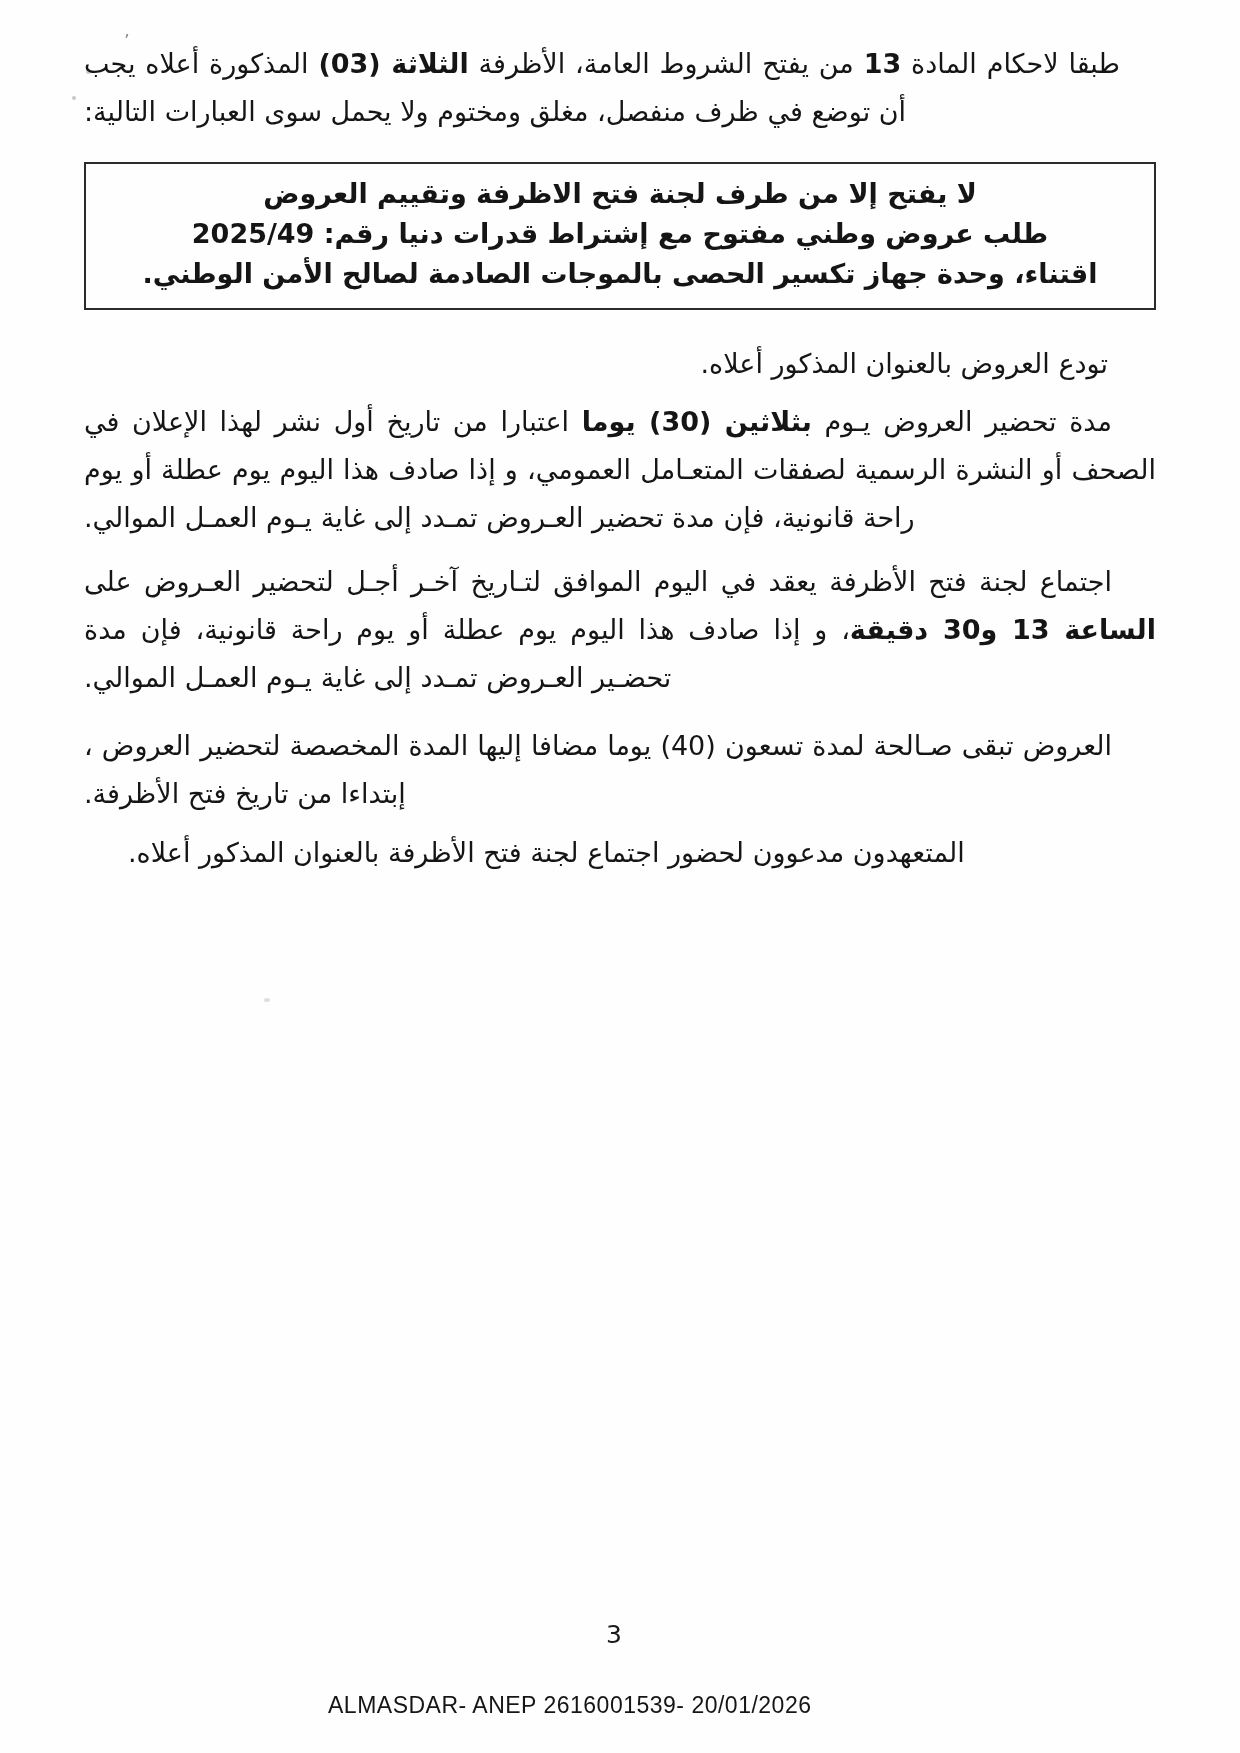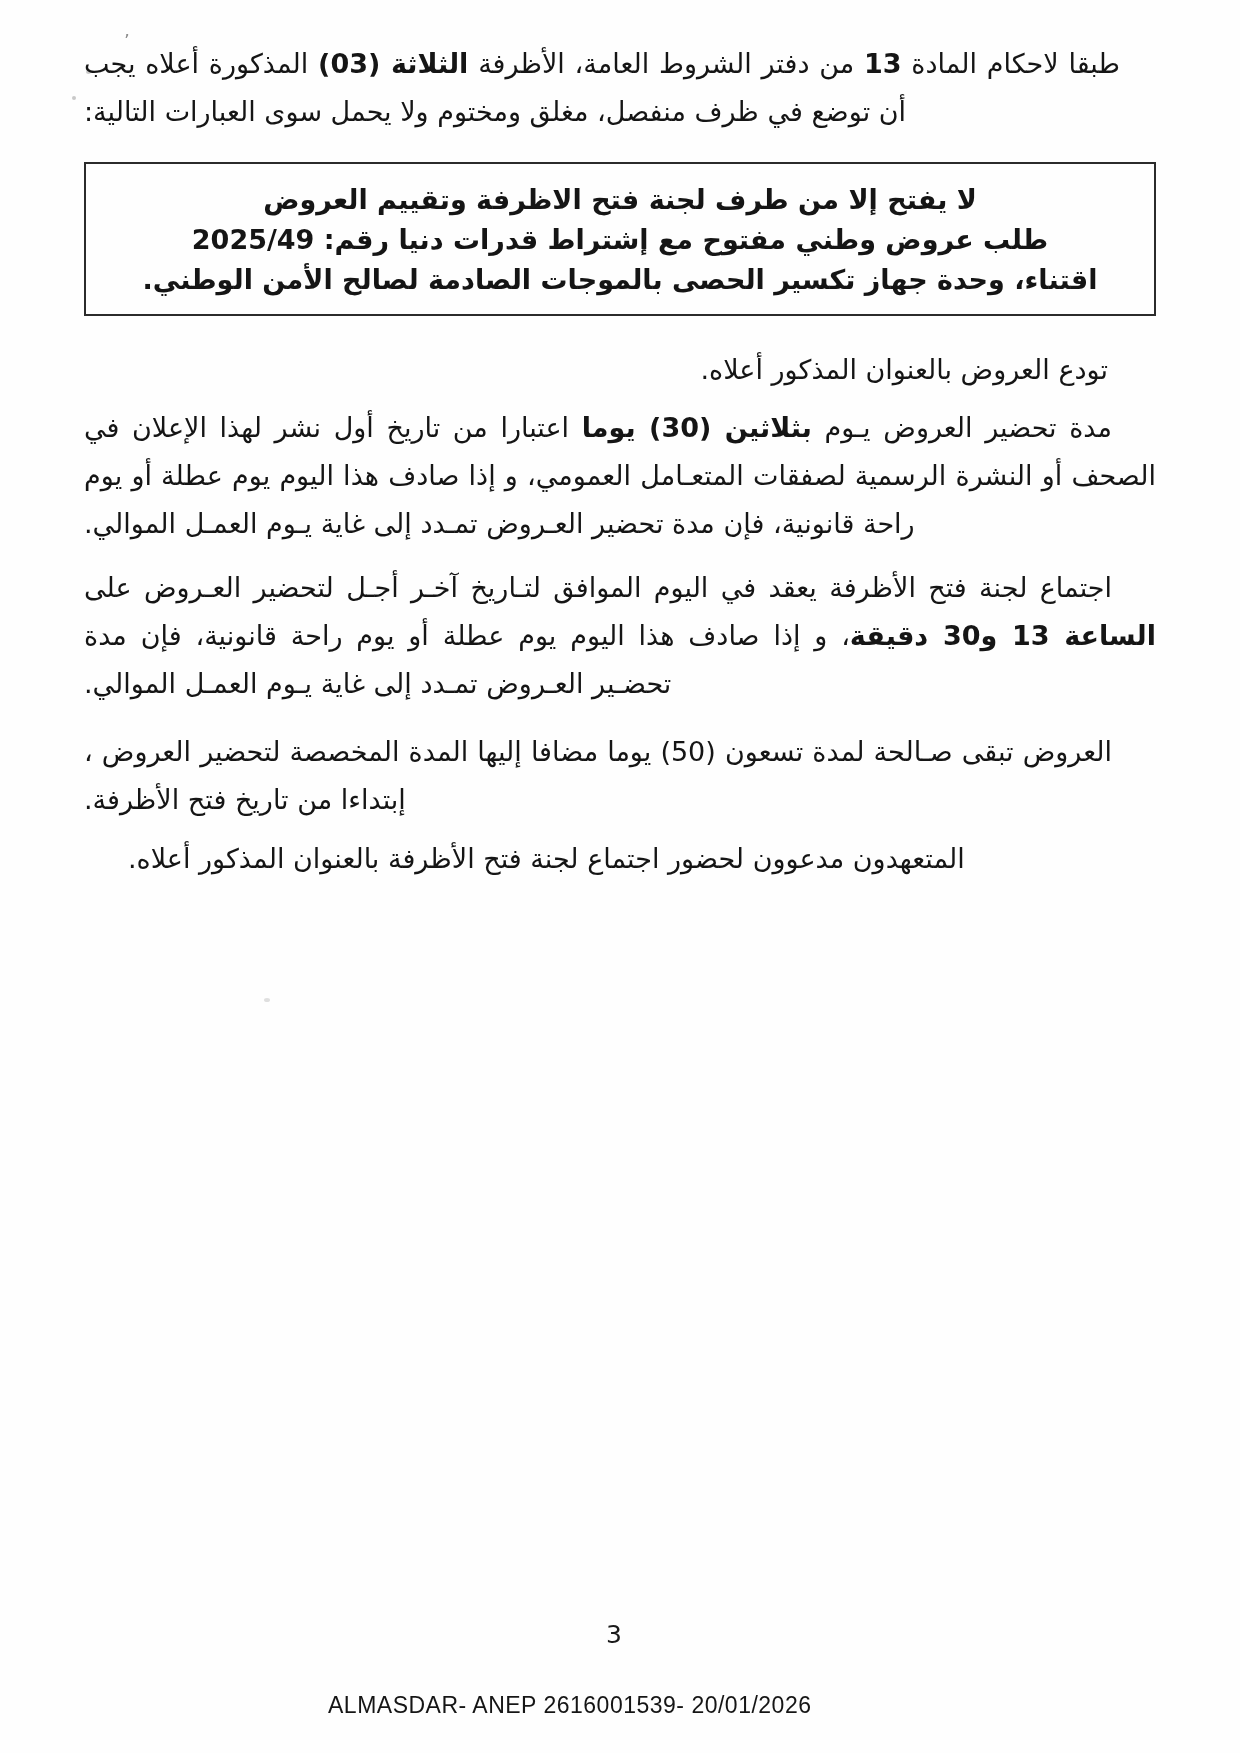--- a/index.html
+++ b/index.html
@@ -26,21 +26,21 @@
   .para{margin:0;}
   .indent{text-indent:44px;}
   b,.b{font-weight:bold;}
   
   .last-left{text-align-last:left;}
   .last-right{text-align-last:right;}
   .p1{text-indent:36px;}
   .notice-box{
     margin-top:26px;
     border:2px solid #2b2b2b;
-    padding:16px 18px 14px 18px;
+    padding:10px 18px 14px 18px;
     text-align:center;text-align-last:center;
     font-weight:bold;
     line-height:40px;
   }
   .p2{margin-top:30px;text-align:right;text-align-last:right;text-indent:48px;}
   .p3{margin-top:10px;}
   .p4{margin-top:14px;}
   .p5{margin-top:16px;}
   .p6{margin-top:20px;}
   .p7{margin-top:11px;text-align:left;text-align-last:left;margin-left:0;padding-left:44px;direction:rtl;}
@@ -63,36 +63,36 @@
 
 <div class="page">
 
   <span class="artifact" style="top:30px;left:124px;">’</span>
   <span class="spot" style="top:70px;left:86px;width:5px;height:4px;"></span>
   <span class="spot" style="top:96px;left:72px;width:4px;height:4px;"></span>
   <span class="spot" style="top:998px;left:264px;width:6px;height:4px;opacity:.6;"></span>
 
   <div class="content">
 
-    <p class="para p1 last-left"><span>طبقا لاحكام المادة </span><b>13</b><span> من دفتر الشروط العامة، الأظرفة </span><b>الثلاثة (03)</b><span> المذكورة أعلاه يجب أن توضع في ظرف منفصل، مغلق ومختوم ولا يحمل سوى العبارات التالية:</span></p>
+    <p class="para p1 last-left"><span>طبقا لاحكام المادة </span><b>13</b><span> من يفتح الشروط العامة، الأظرفة </span><b>الثلاثة (03)</b><span> المذكورة أعلاه يجب أن توضع في ظرف منفصل، مغلق ومختوم ولا يحمل سوى العبارات التالية:</span></p>
 
     <div class="notice-box">
       <div>لا يفتح إلا من طرف لجنة فتح الاظرفة وتقييم العروض</div>
       <div>طلب عروض وطني مفتوح مع إشتراط قدرات دنيا رقم: 2025/49</div>
       <div>اقتناء، وحدة جهاز تكسير الحصى بالموجات الصادمة لصالح الأمن الوطني.</div>
     </div>
 
     <p class="para p2">تودع العروض بالعنوان المذكور أعلاه.</p>
 
     <p class="para p3 indent last-left"><span>مدة تحضير العروض يـوم </span><b>بثلاثين (30) يوما</b><span> اعتبارا من تاريخ أول نشر لهذا الإعلان في الصحف أو النشرة الرسمية لصفقات المتعـامل العمومي، و إذا صادف هذا اليوم يوم عطلة أو يوم راحة قانونية، فإن مدة تحضير العـروض تمـدد إلى غاية يـوم العمـل الموالي.</span></p>
 
 
     <p class="para p5 indent last-left"><span>اجتماع لجنة فتح الأظرفة يعقد في اليوم الموافق لتـاريخ آخـر أجـل لتحضير العـروض على </span><b>الساعة 13 و30 دقيقة</b><span>، و إذا صادف هذا اليوم يوم عطلة أو يوم راحة قانونية، فإن مدة تحضـير العـروض تمـدد إلى غاية يـوم العمـل الموالي.</span></p>
 
-    <p class="para p6 indent last-left">العروض تبقى صـالحة  لمدة تسعون (50) يوما مضافا إليها المدة المخصصة لتحضير العروض ، إبتداءا من تاريخ فتح الأظرفة.</p>
+    <p class="para p6 indent last-left">العروض تبقى صـالحة  لمدة تسعون (40) يوما مضافا إليها المدة المخصصة لتحضير العروض ، إبتداءا من تاريخ فتح الأظرفة.</p>
 
     <p class="para p7">المتعهدون مدعوون لحضور اجتماع لجنة فتح الأظرفة بالعنوان المذكور أعلاه.</p>
 
   </div>
 
   <div class="page-number">3</div>
 
   <div class="footer">ALMASDAR- ANEP 2616001539- 20/01/2026</div>
 
 </div>

